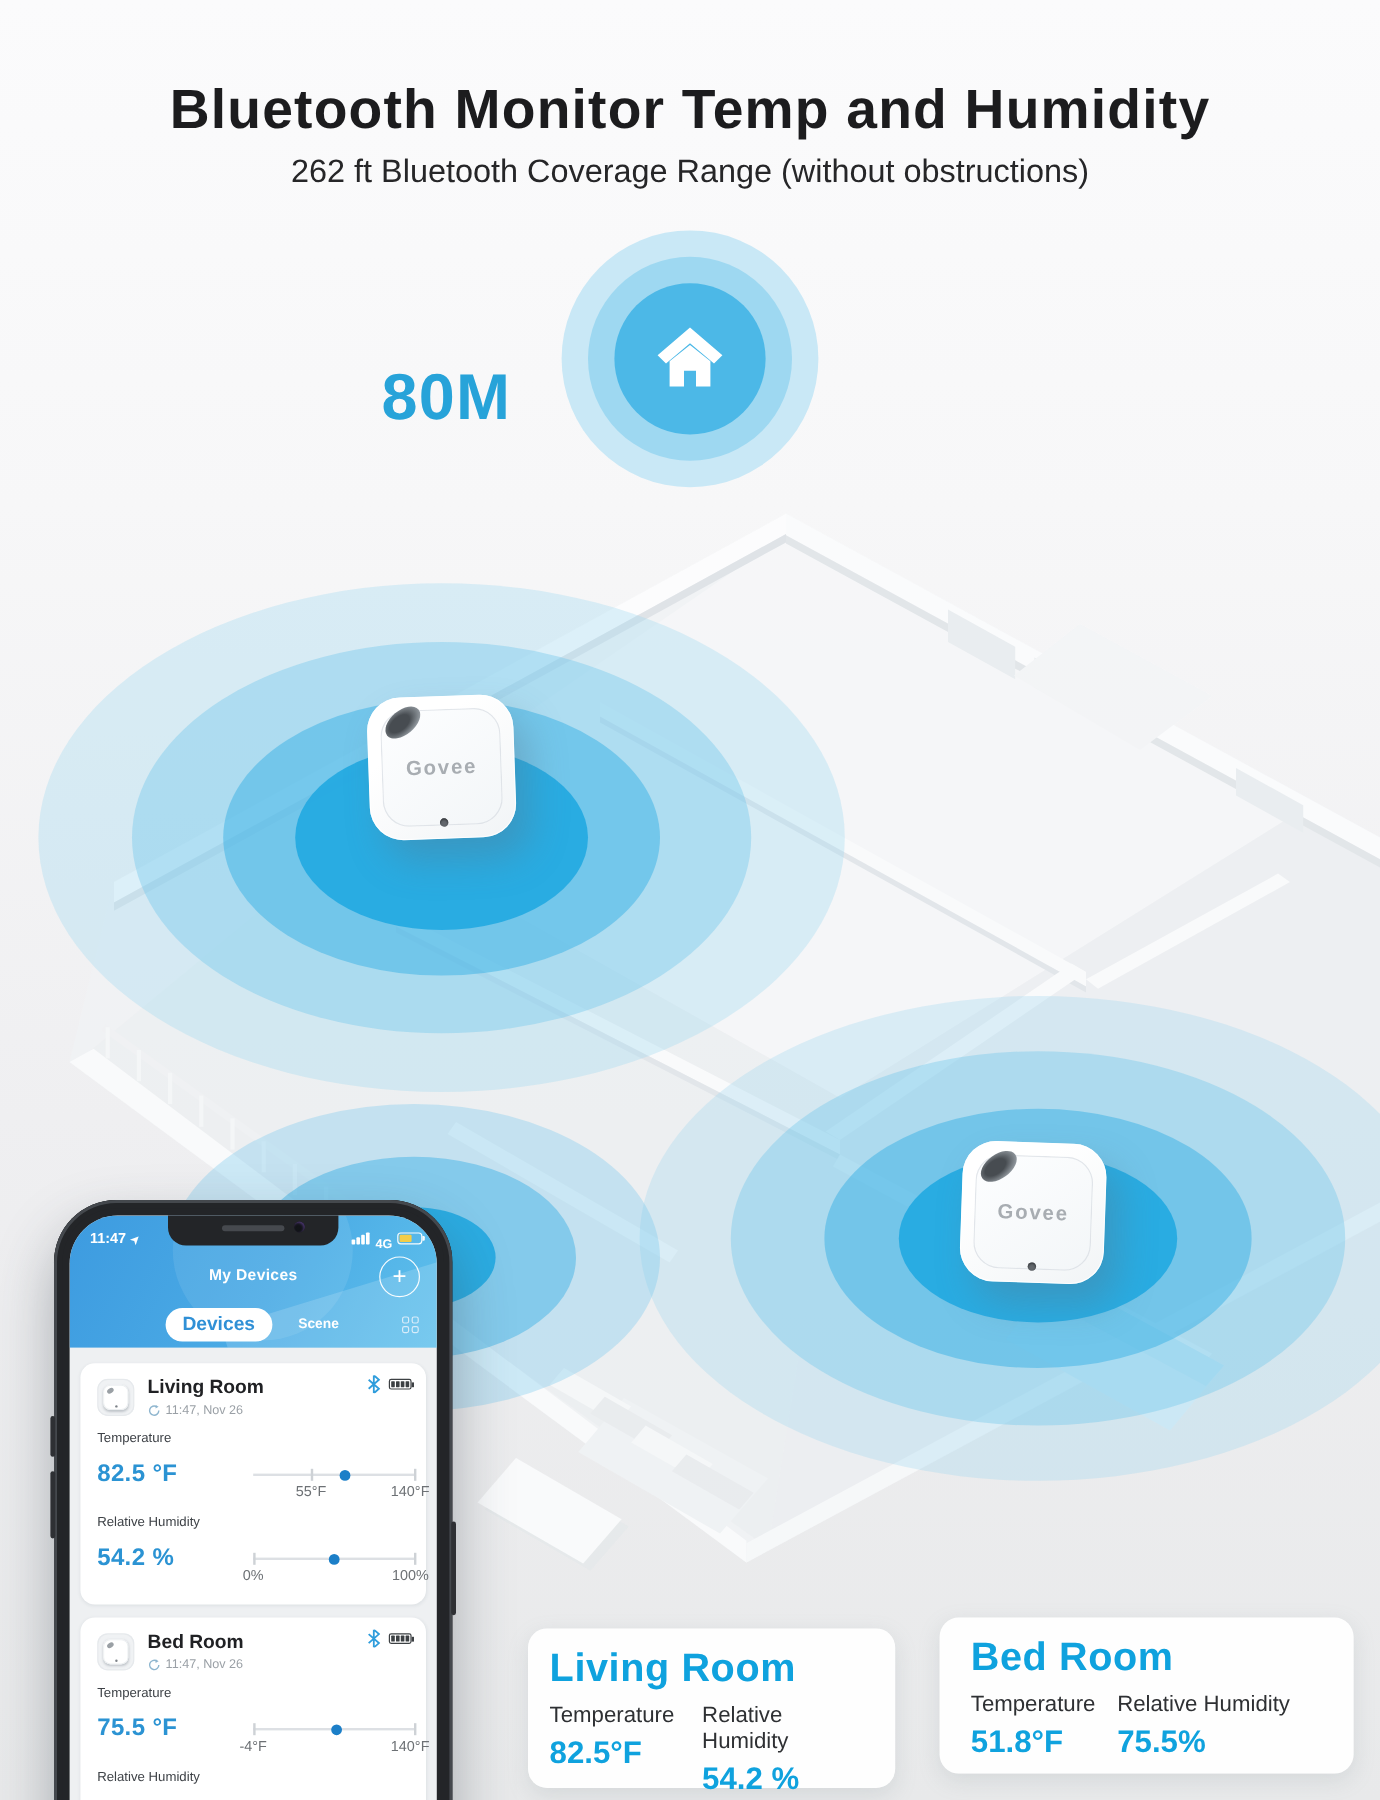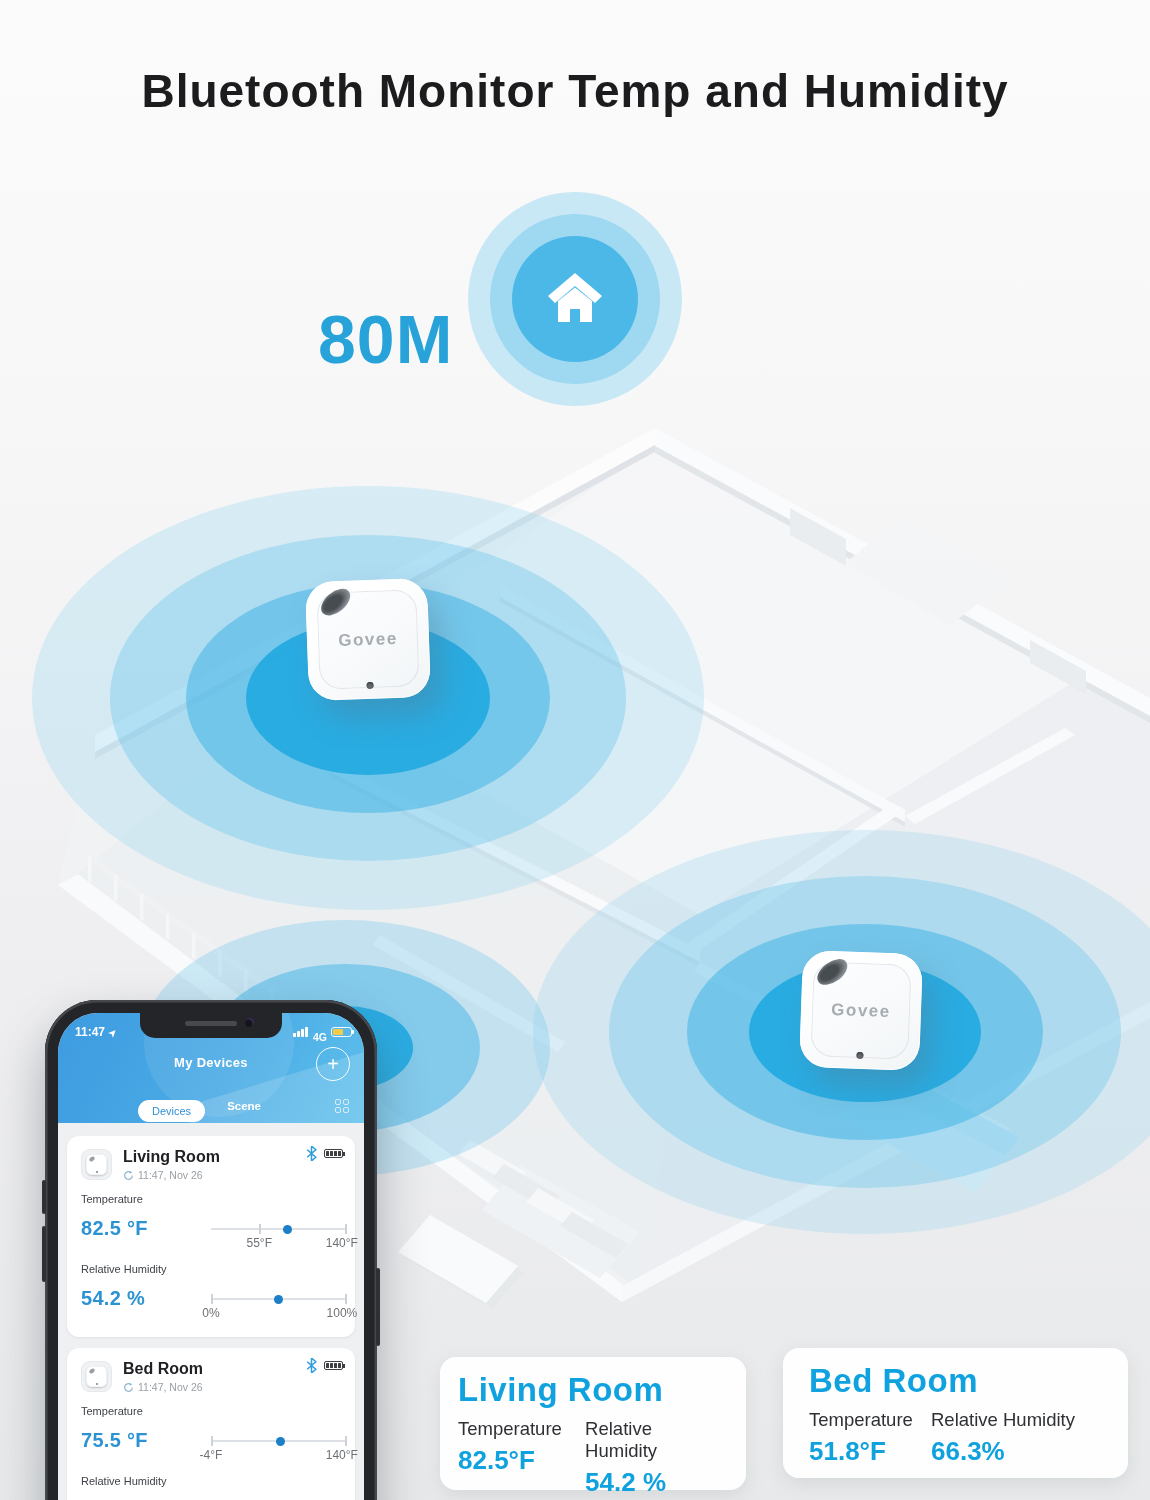--- a/index.html
+++ b/index.html
@@ -13,21 +13,21 @@
   .title { position:absolute; top:64px; left:0; right:0; text-align:center;
     font-size:46px; font-weight:700; letter-spacing:1px; color:#1c1c1e; }
   .subtitle { position:absolute; top:128px; left:0; right:0; text-align:center;
     font-size:27px; font-weight:400; color:#262628; }
   
   .cov-circle { position:absolute; border-radius:50%; }
   .cov-outer { left:468px; top:192px; width:214px; height:214px; background:#c9e8f6; }
   .cov-mid   { left:490px; top:214px; width:170px; height:170px; background:#9ed8f1; }
   .cov-inner { left:512px; top:236px; width:126px; height:126px; background:#4cb8e7; }
   .cov-house { position:absolute; left:545px; top:268px; width:60px; height:60px; }
-  .cov-left  { position:absolute; left:318px; top:300px; font-size:68px; font-weight:700;
+  .cov-left  { position:absolute; left:318px; top:300px; font-size:54px; font-weight:700;
     color:#27a3d9; letter-spacing:1px; }
   .cov-right { position:absolute; left:692px; top:224px; font-size:56px; font-weight:700;
     color:#27a3d9; letter-spacing:1px; }
   
   .plan { position:absolute; left:0; top:0; z-index:4; pointer-events:none; }
   
   .sensor { position:absolute; z-index:12;
     background:linear-gradient(145deg,#ffffff 30%,#f1f4f6);
     border-radius:28px;
     box-shadow:12px 18px 30px rgba(90,115,135,.35), inset 0 0 0 1px rgba(255,255,255,.8); }
@@ -81,22 +81,22 @@
     background:#f2cd49; border-radius:1px; }
   .batt::after { content:""; position:absolute; right:-3.4px; top:2.6px; width:2px; height:4px;
     background:rgba(255,255,255,.95); border-radius:0 1px 1px 0; }
   .app-title { position:absolute; top:42px; left:0; width:100%; text-align:center;
     color:#fff; font-size:13px; font-weight:600; letter-spacing:.3px; z-index:2; }
   .add-btn { position:absolute; top:34px; right:14px; width:34px; height:34px; border-radius:50%;
     border:1.8px solid rgba(255,255,255,.95); background:transparent; color:#fff;
     font-size:20px; font-weight:400; line-height:29px; text-align:center; padding:0; z-index:2; }
   .tabs-row { position:absolute; top:77px; left:0; right:0; display:flex; align-items:center;
     padding:0 15px 0 80px; z-index:2; }
-  .tab-pill { background:#fff; color:#3090d6; font-size:11px; font-weight:400;
-    padding:5px 14px; border-radius:14px;margin-top:10px; }
+  .tab-pill { background:#fff; color:#3090d6; font-size:16px; font-weight:700;
+    padding:5px 14px; border-radius:14px; }
   .tab-scene { color:#fff; font-size:11.5px; font-weight:600; margin-left:22px; }
   .grid-icon { margin-left:auto; display:grid; grid-template-columns:6px 6px; gap:2.5px; }
   .grid-icon i { width:6px; height:6px; border:1.6px solid #d8ecfa; border-radius:2px; display:block; }
   .list { padding:2px 9px 9px; }
   .dev-card { position:relative; background:#fff; border-radius:12px; margin-top:11px;
     padding:12px 10px 16px 14px; box-shadow:0 1px 3px rgba(40,60,80,.08); }
   .card-icons { position:absolute; top:10px; right:12px; display:flex; align-items:center; gap:7px; }
   .batt-icon { position:relative; width:19px; height:9px; border:1.2px solid #3c4043;
     border-radius:2px; display:flex; gap:1px; padding:1.4px; }
   .batt-icon i { flex:1; background:#3c4043; border-radius:.5px; }
@@ -137,20 +137,21 @@
   .sum-card.lr .sum-col:first-child { width:128px; }
   .sum-card.br { left:783px; top:1348px; width:345px; height:130px; padding-left:26px; }
   .sum-card.br .sum-col:first-child { width:122px; }
 </style>
 </head>
 <body>
 
 <div class="canvas">
 
   <div class="title">Bluetooth Monitor Temp and Humidity</div>
+  <div class="subtitle">262 ft Bluetooth Coverage Range (without obstructions)</div>
 
   <div class="cov-circle cov-outer"></div>
   <div class="cov-circle cov-mid"></div>
   <div class="cov-circle cov-inner"></div>
   <svg class="cov-house" viewBox="0 0 60 60">
     <path d="M30 5 L3 28 L10 35 L30 18 L50 35 L57 28 Z" fill="#ffffff"></path>
     <path d="M13 33 L30 19.5 L47 33 V54 H35 V41 H25 V54 H13 Z" fill="#ffffff"></path>
   </svg>
   <div class="cov-left">80M</div>
 
@@ -413,18 +414,18 @@
   </div>
   <div class="sum-card br">
     <div class="sum-title">Bed Room</div>
     <div class="sum-grid">
       <div class="sum-col">
         <div class="sum-label">Temperature</div>
         <div class="sum-value">51.8°F</div>
       </div>
       <div class="sum-col">
         <div class="sum-label">Relative Humidity</div>
-        <div class="sum-value">66.3%</div>
+        <div class="sum-value">75.5%</div>
       </div>
     </div>
   </div>
 
 </div>
 
 </body></html>

